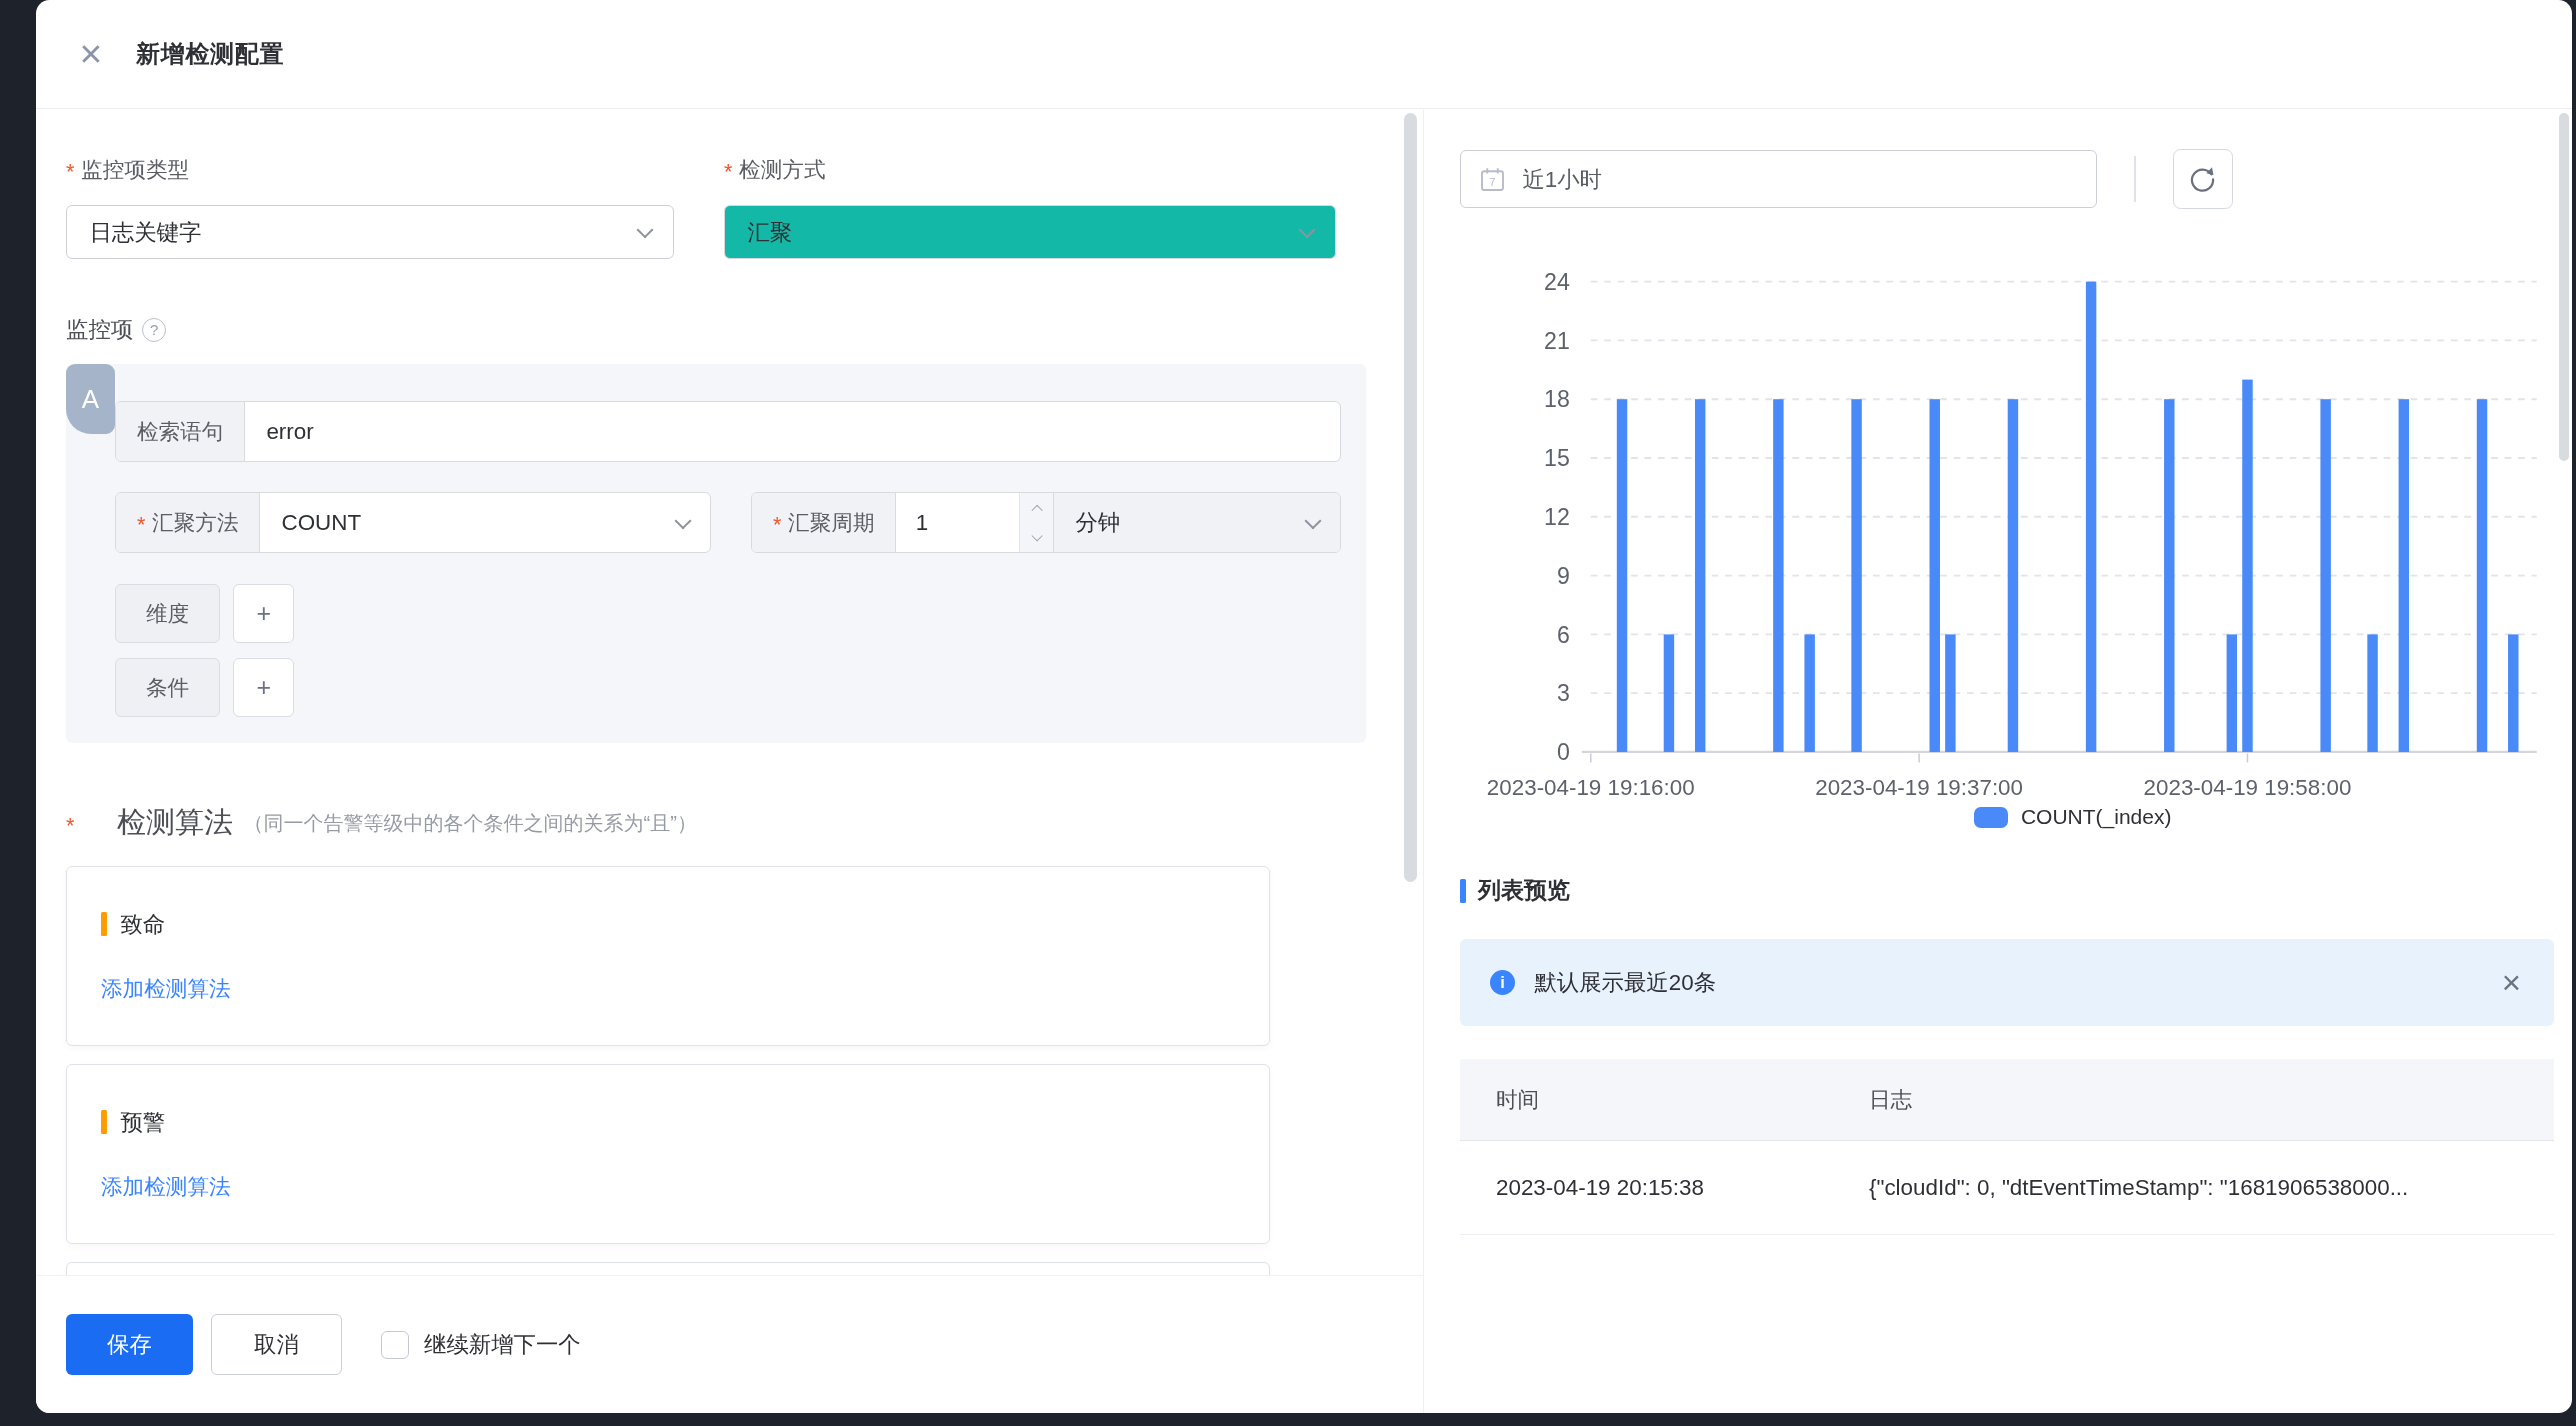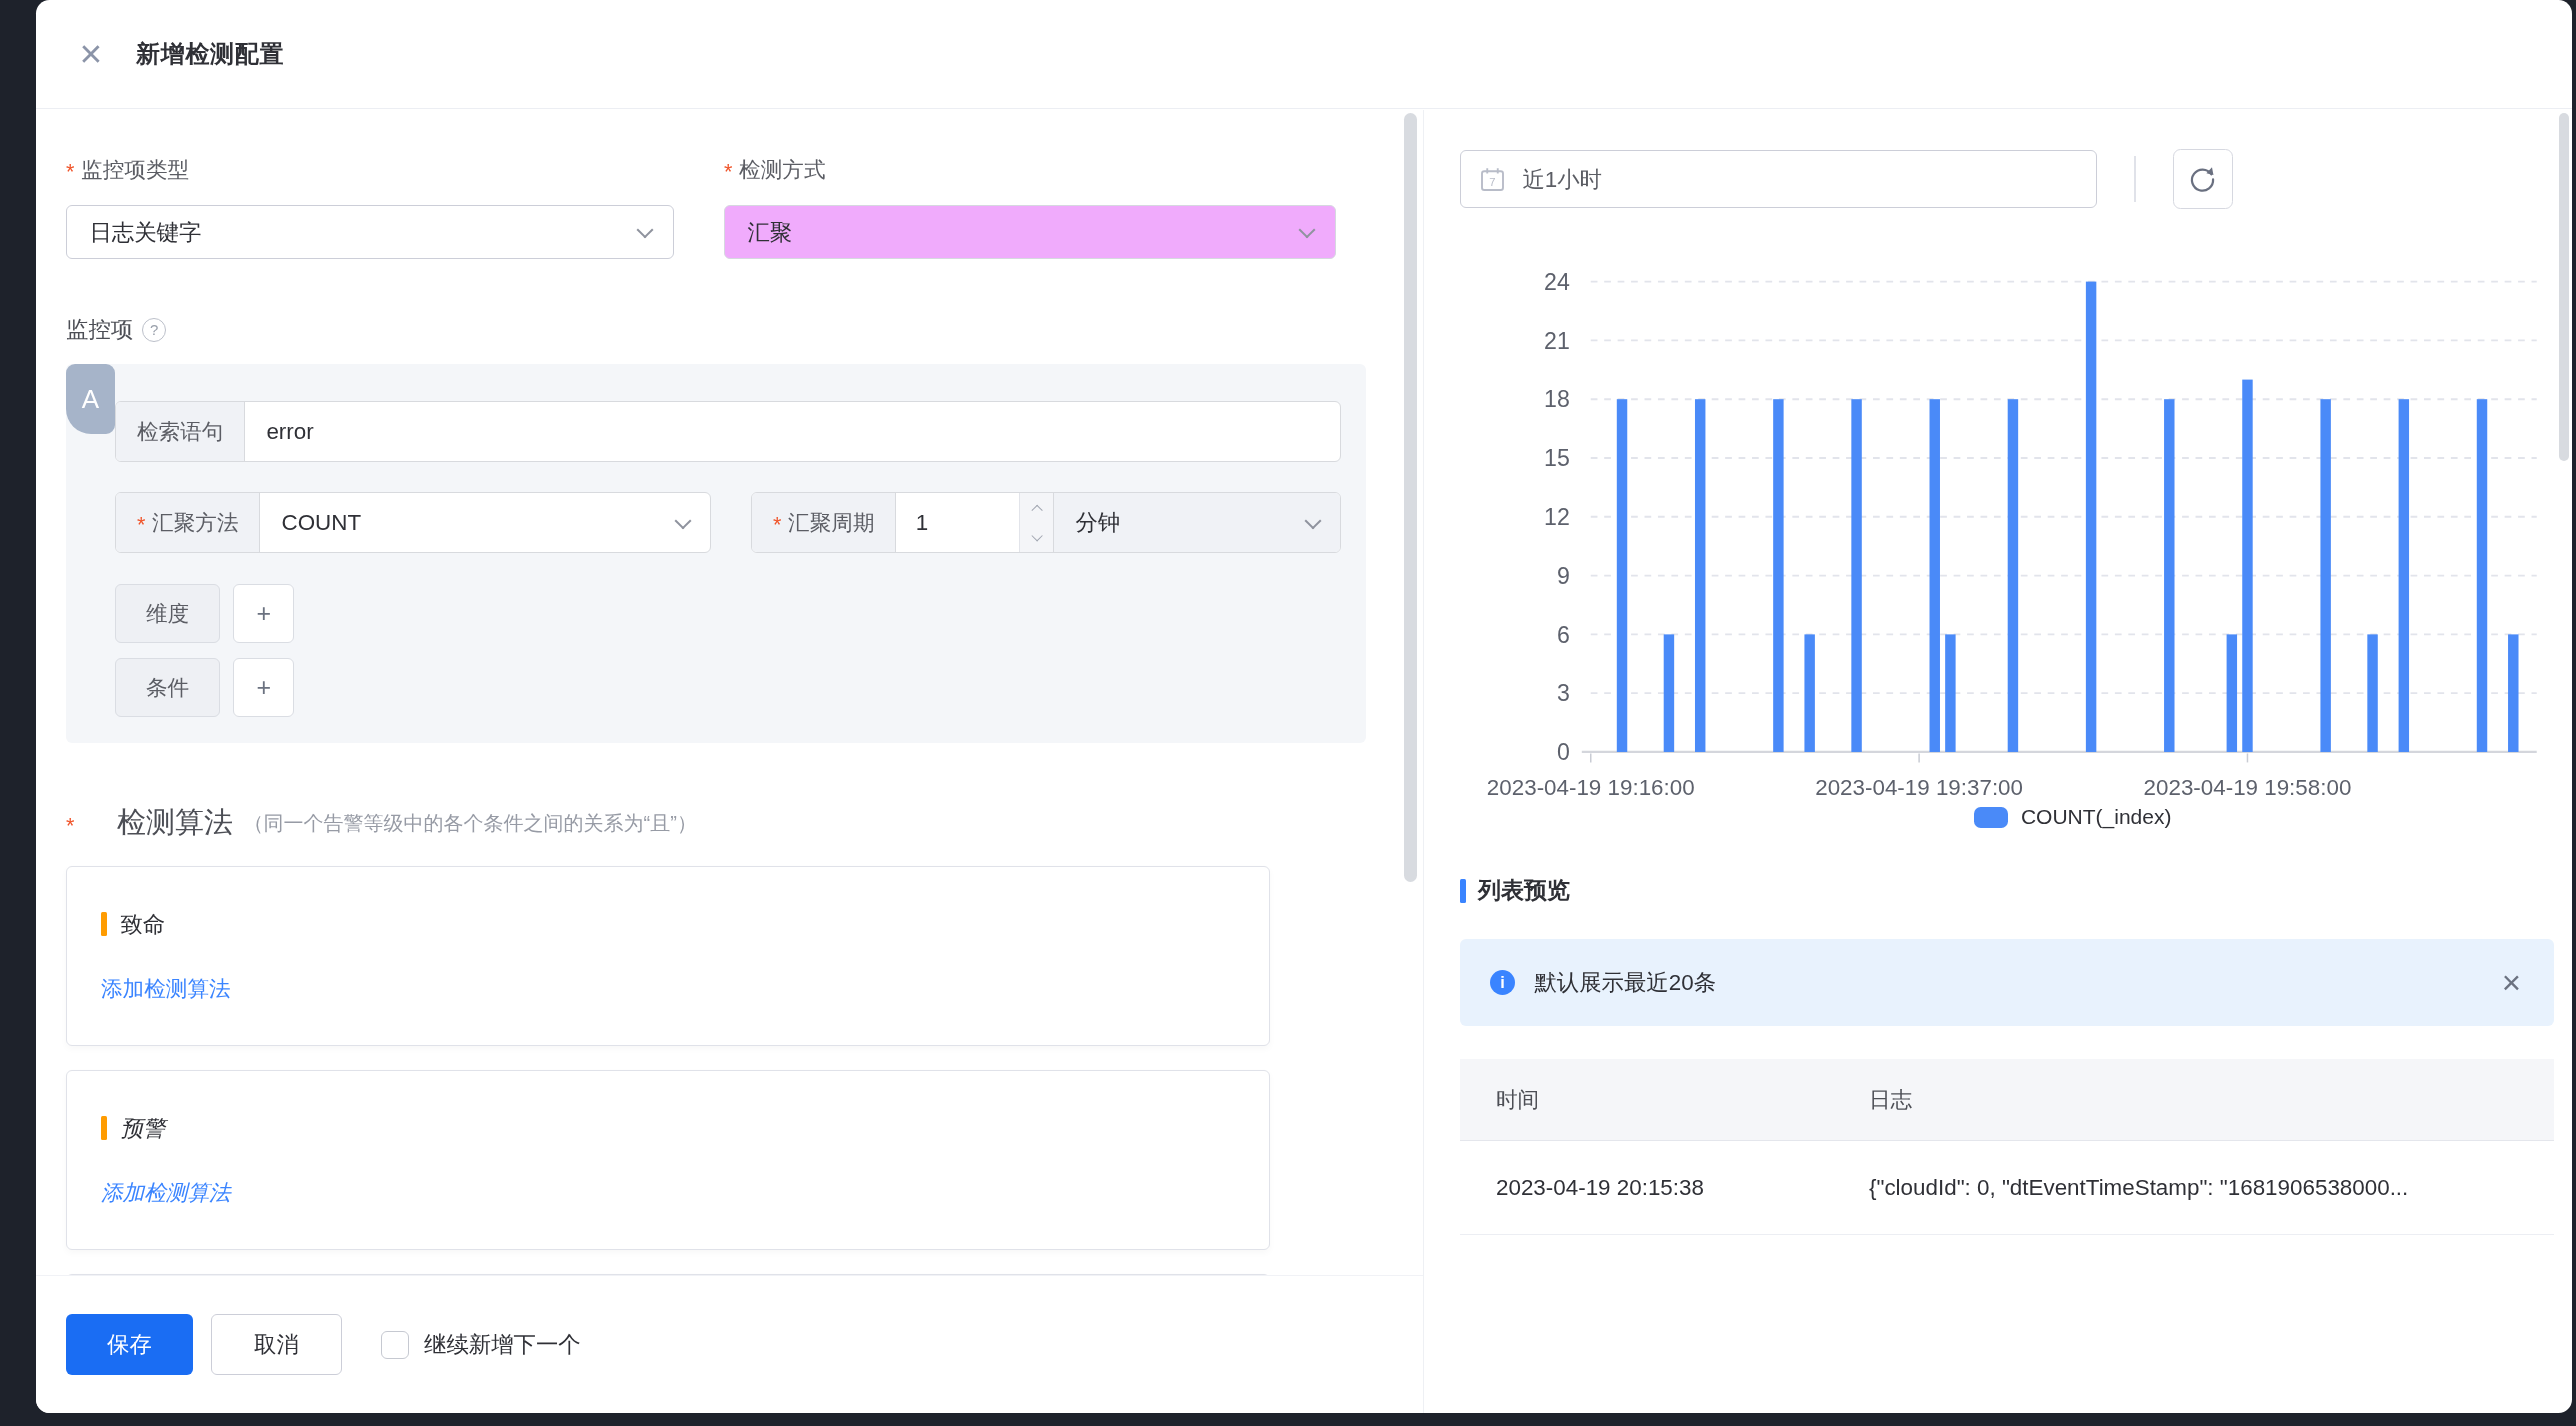--- a/index.html
+++ b/index.html
@@ -20,21 +20,21 @@
   
   .left-panel { position:absolute; left:0; top:0; width:1388px; bottom:0; border-right:1.5px solid #eef0f4; overflow:hidden; }
   .left-content { padding:45px 87px 0 30px; }
 
   .row-1 { display:flex; gap:50px; }
   .field-820 { width:612px; } .field-825 { width:616px; }
   .flabel { display:flex; align-items:center; font-size:21.6px; color:#5b5d64; margin-bottom:21px; }
   .req { color:#f0552b; margin-right:6.7px; font-size:21.6px; line-height:1; padding-top:4.5px; }
   .select { height:54px; border:1.5px solid #ccced8; border-radius:6px; background:#fff;
             display:flex; align-items:center; justify-content:space-between; padding:0 22.4px; font-size:22.4px; color:#2f3036; cursor:pointer; }
-  .select.disabled { background:#f0abfc; border-color:#d6d8e0; }
+  .select.disabled { background:#14b8a6; border-color:#d6d8e0; }
   .chev { width:12px; height:12px; border-right:2.2px solid #8f939e; border-bottom:2.2px solid #8f939e;
           transform:rotate(45deg) translate(-1.5px,-1.5px); flex:0 0 auto; }
 
   .mi-row { margin-top:55px; display:flex; align-items:center; gap:9px; }
   .mi-label { font-size:22.4px; color:#4c4e55; }
   .q-icon { width:24px; height:24px; border:1.5px solid #bcc0ca; border-radius:50%; color:#9aa0ab;
             font-size:15px; display:flex; align-items:center; justify-content:center; cursor:pointer; }
 
   .mi-panel { margin-top:19.4px; width:1300px; height:379px; background:#f4f6f9; border-radius:6px; position:relative; }
   .badge-a { position:absolute; left:0; top:0; width:49px; height:70px; background:#a6b4c9; color:#fff;
@@ -66,21 +66,21 @@
                display:flex; align-items:center; justify-content:center; font-size:21.6px; color:#5b5d64; }
   .tag-add { width:61px; height:59px; background:#fff; border:1.5px solid #dadde3; border-radius:6px; margin-left:13.4px;
              display:flex; align-items:center; justify-content:center; font-size:25px; color:#6b7280; cursor:pointer; }
 
   .algo-head { margin-top:60px; display:flex; align-items:center; }
   .algo-title { font-size:29px; color:#4c4e55;margin-left:36px; }
   .algo-note { font-size:20px; color:#979ba5; margin-left:10.5px; }
 
   .level-card { margin-top:22.4px; width:1204px; border:1.5px solid #e0e2e9; border-radius:6px; background:#fff;
                 padding:42px 34px; box-shadow:0 3px 7.5px rgba(25,25,41,0.03); }
-  .level-card + .level-card { margin-top:24px;font-style:italic; }
+  .level-card + .level-card { margin-top:18px; }
   .level-title { display:flex; align-items:center; gap:13.4px; font-size:22.4px; color:#2f3036; }
   .level-bar { width:6px; height:24px; background:#ff9c01; border-radius:1.5px; }
   .add-link { display:inline-block; margin-top:34px; font-size:21.6px; color:#3a84ff; cursor:pointer; }
   .add-link:empty { display:none; }
 
   .left-scrollbar { position:absolute; right:6px; top:3px; width:13.4px; height:769px; background:#d8dbe0; border-radius:6.7px; }
 
   
   .left-footer { position:absolute; left:0; right:0; bottom:0; height:138px; background:#fff;
                  border-top:1.5px solid #f1f2f6; display:flex; align-items:center; padding-left:30px; z-index:5; }

